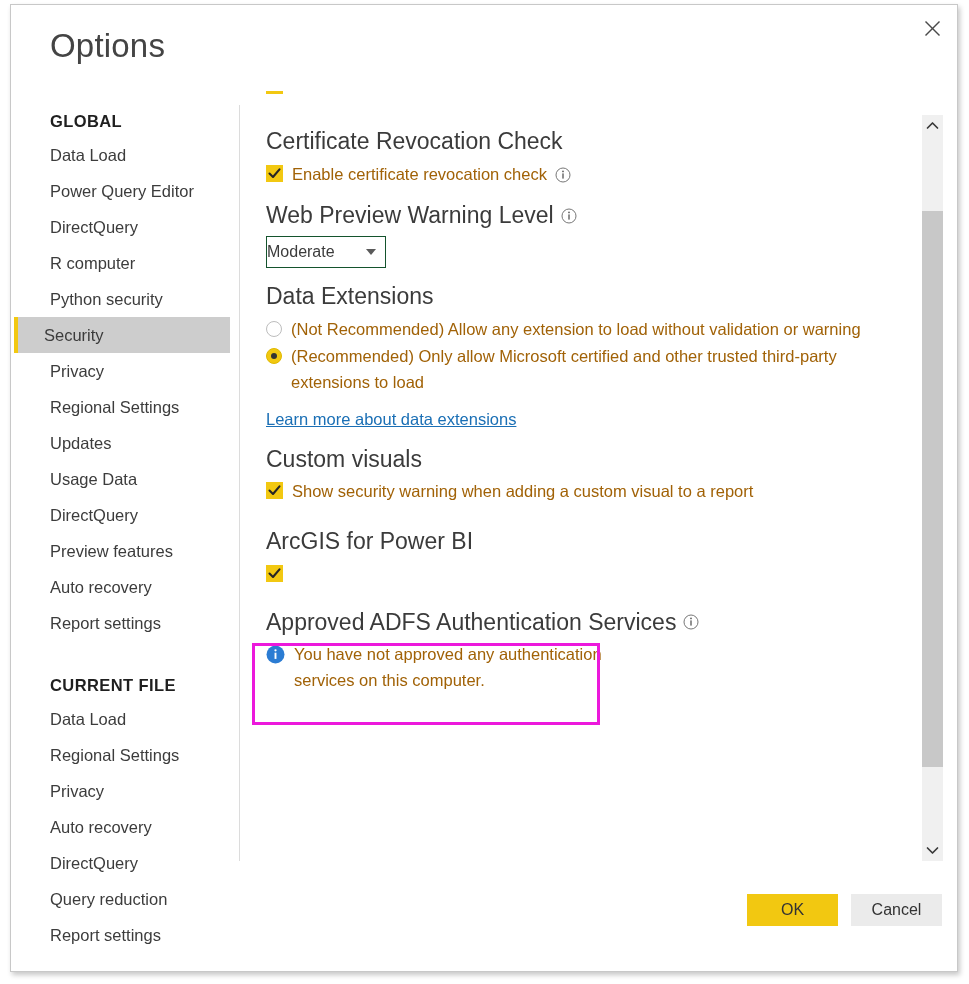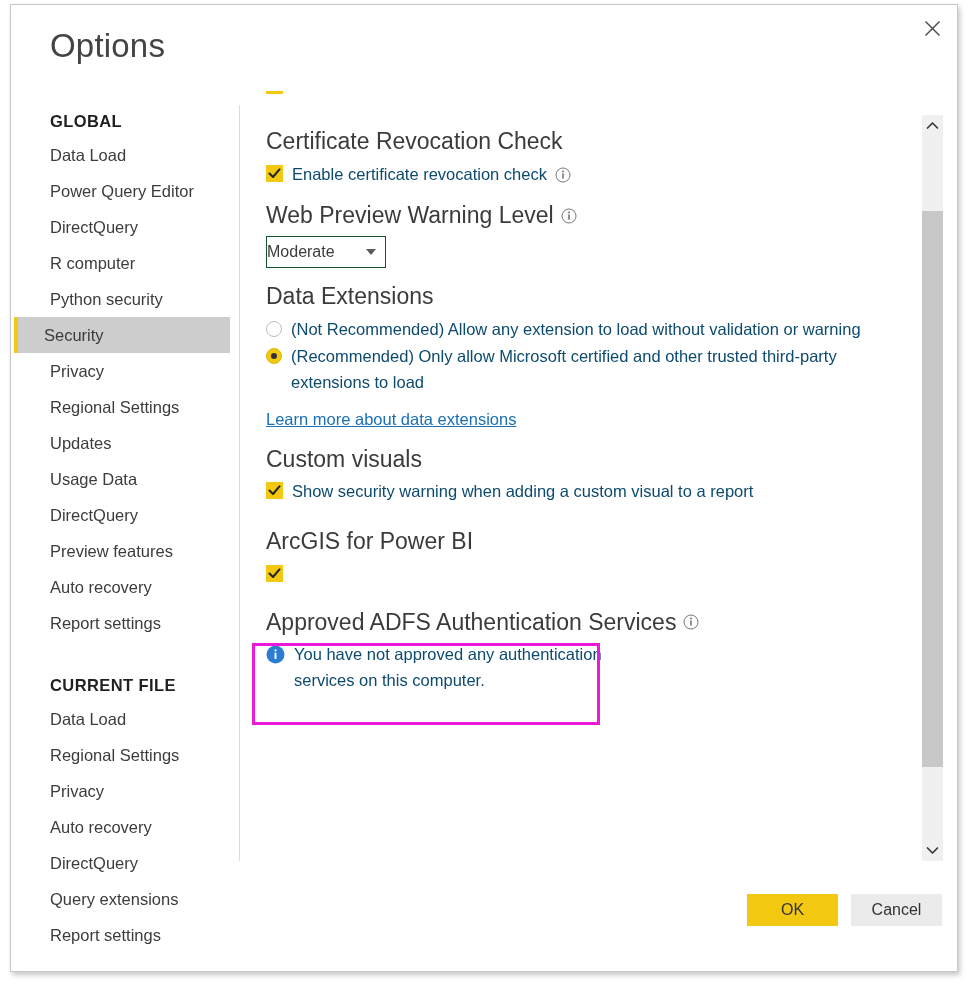--- a/index.html
+++ b/index.html
@@ -126,21 +126,21 @@
     align-items: center;
     gap: 7px;
   }
   h2.section-head.tight { margin-top: 16px; }
 
   .opt-row {
     display: flex;
     align-items: flex-start;
     margin: 2px 0 0 0;
     font-size: 16.5px;
-    color: #0c4a6e;
+    color: #a16207;
     line-height: 1.55;
   }
   .opt-row .lbl { display: inline; }
 
   
   .chk {
     flex: 0 0 auto;
     width: 17px; height: 17px;
     background: #f2c811;
     margin: 3px 9px 0 0;
@@ -303,21 +303,21 @@
     <div class="nav-item">Preview features</div>
     <div class="nav-item">Auto recovery</div>
     <div class="nav-item">Report settings</div>
 
     <div class="nav-group-title second">CURRENT FILE</div>
     <div class="nav-item">Data Load</div>
     <div class="nav-item">Regional Settings</div>
     <div class="nav-item">Privacy</div>
     <div class="nav-item">Auto recovery</div>
     <div class="nav-item">DirectQuery</div>
-    <div class="nav-item">Query extensions</div>
+    <div class="nav-item">Query reduction</div>
     <div class="nav-item">Report settings</div>
   </div>
 
   <div class="v-divider"></div>
 
   <div class="content">
     <div class="content-inner">
 
       
       <div class="cut-row">

